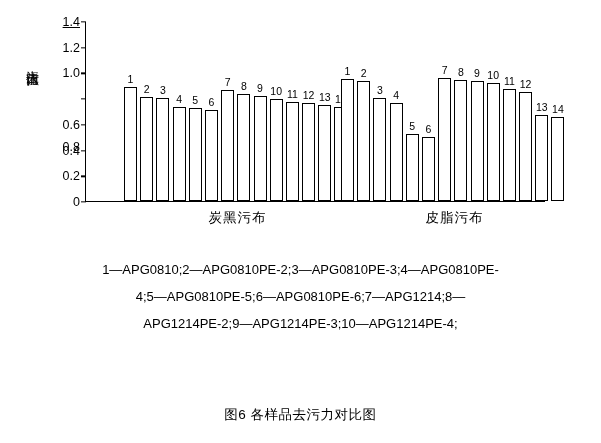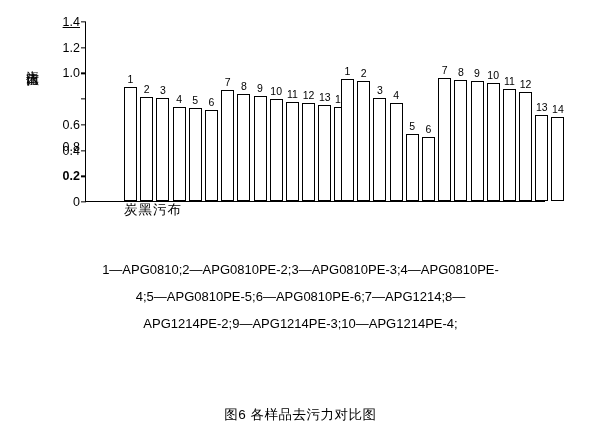--- a/index.html
+++ b/index.html
@@ -103,22 +103,23 @@
     left: 50%;
     transform: translateX(-50%);
     font-size: 10.5px;
     white-space: nowrap;
   }
   .group-label {
     position: absolute;
     top: 100%;
     left: 0;
     width: 100%;
+    text-align: center;
     font-size: 13.5px;
-    padding-top: 0;
+    padding-top: 8px;
     letter-spacing: 1px;
   }
   #xlabel {
     position: absolute;
     left: 0;
     top: 228px;
     width: 601px;
     text-align: center;
     font-size: 13.5px;
     letter-spacing: 1px;
@@ -157,21 +158,21 @@
 
   <div id="chart-block">
 
     <div id="ylabel">去污比值</div>
 
     <div id="plot">
 
       <div id="yticks-host">
           <div class="ytick" style="top: 180px;">0</div>
           <div class="ytick-mark" style="top: 180px;"></div>
-          <div class="ytick" style="top: 154.286px; font-weight: bold;">0.2</div>
+          <div class="ytick" style="top: 154.286px;">0.2</div>
           <div class="ytick-mark" style="top: 154.286px;"></div>
           <div class="ytick" style="top: 128.571px;">0.4</div>
           <div class="ytick-mark" style="top: 128.571px;"></div>
           <div class="ytick" style="top: 102.857px; text-align: right;">0.6</div>
           <div class="ytick-mark" style="top: 102.857px;"></div>
           <div class="ytick" style="top: 77.1429px; margin-top: 48px;">0.8</div>
           <div class="ytick-mark" style="top: 77.1429px;"></div>
           <div class="ytick" style="top: 51.4286px;">1.0</div>
           <div class="ytick-mark" style="top: 51.4286px;"></div>
           <div class="ytick" style="top: 25.7143px;">1.2</div>
@@ -294,20 +295,21 @@
               </div>
               <div class="bar-wrap">
                 <span class="bar-label" style="bottom: 88.1429px;">13</span>
                 <div class="bar" style="height: 86.1429px;"></div>
               </div>
               <div class="bar-wrap">
                 <span class="bar-label" style="bottom: 85.5714px;">14</span>
                 <div class="bar" style="height: 83.5714px;"></div>
               </div>
             </div>
+            <div class="group-label">皮脂污布</div>
           </div>
         </div>
     </div>
 
   </div>
 
   <div id="legend-text">
       <span class="ln">1—APG0810;2—APG0810PE-2;3—APG0810PE-3;4—APG0810PE-</span>
       <span class="ln">4;5—APG0810PE-5;6—APG0810PE-6;7—APG1214;8—</span>
       <span class="ln">APG1214PE-2;9—APG1214PE-3;10—APG1214PE-4;</span>

